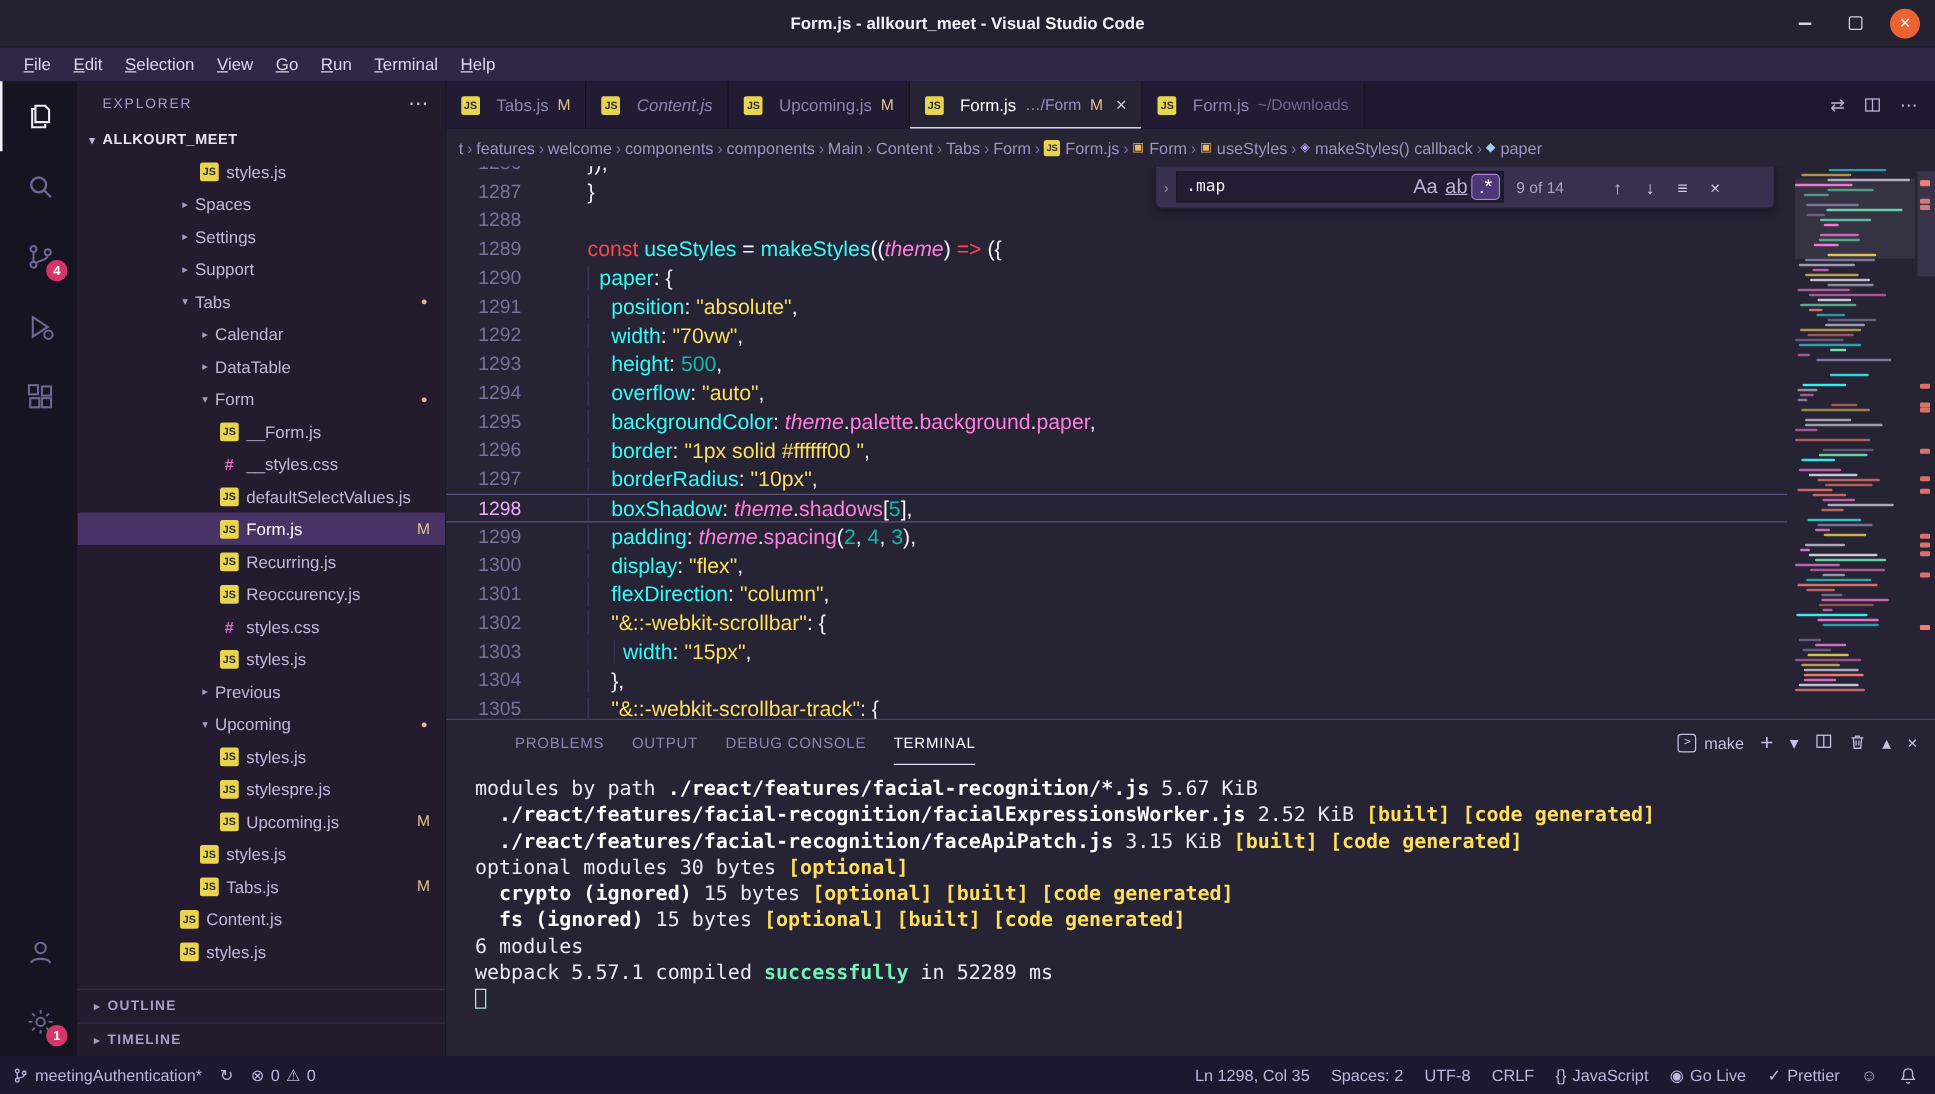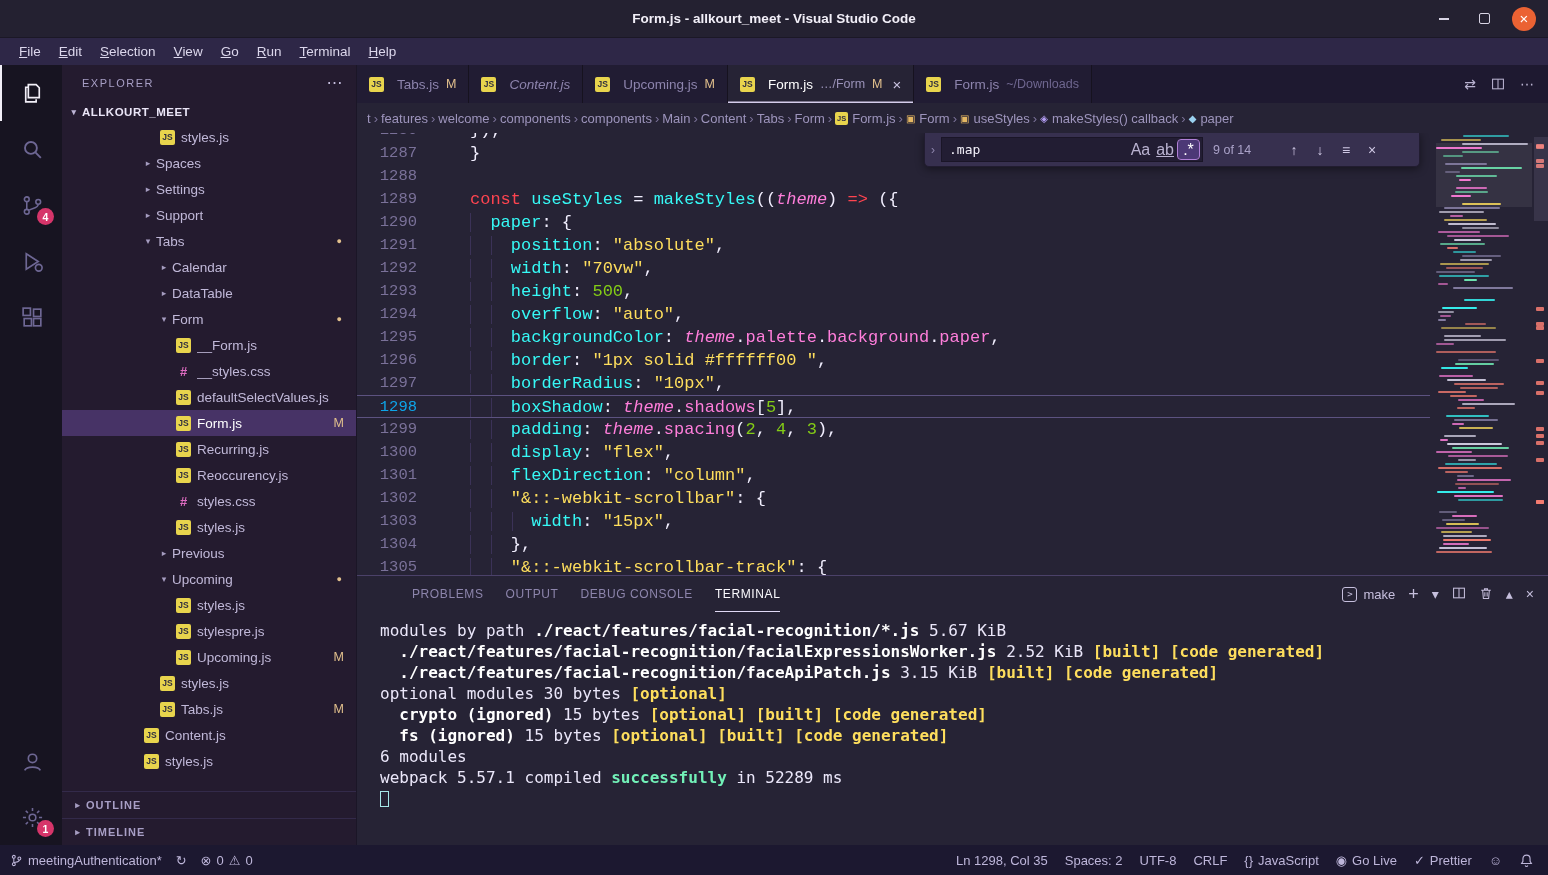--- a/index.html
+++ b/index.html
@@ -66,32 +66,32 @@
 .breadcrumbs{height:30px;flex:none;display:flex;align-items:center;padding-left:10px;font-size:13px;color:#9d94bc;white-space:nowrap;overflow:hidden;}
 .bc-item{display:flex;align-items:center;gap:4px;}
 .bc-sep{margin:0 3px;color:#7b7299;font-size:13px;}
 .bc-ico.symbol{color:#e4b763;font-size:10px;}
 .bc-ico.cube{color:#b39df3;font-size:10px;}
 .bc-ico.property{color:#9ad1f0;font-size:10px;}
 .bc-ico.js{width:13px;height:13px;font-size:7.5px;margin-right:0;}
 
 
 .editor{flex:1;position:relative;min-height:0;overflow:hidden;}
-.code{position:absolute;top:0;left:0;right:118px;bottom:0;font-family:Liberation Mono, monospace;font-size:17px;overflow:hidden;}
+.code{position:absolute;top:0;left:0;right:118px;bottom:0;font-family:Liberation Sans, sans-serif;font-size:17px;overflow:hidden;}
 .code-line{display:flex;height:23px;line-height:23px;}
 .code-line.cur{border-top:1px solid #5c5280;border-bottom:1px solid #5c5280;}
 .ln{width:60px;flex:none;text-align:right;color:#7a7199;font-size:15.5px;}
-.cur .ln{color:#0ea5e9;}
+.cur .ln{color:#f0abfc;}
 .lc{padding-left:53px;white-space:pre;color:#f2efff;}
 .tk-k{color:#fe4450;}
 .tk-f{color:#36f9f6;}
 .tk-t{color:#ff7edb;font-style:italic;}
 .tk-m{color:#ff7edb;}
 .tk-s{color:#fede5d;}
-.tk-n{color:#84cc16;}
+.tk-n{color:#14b8a6;}
 .tk-p{color:#f2efff;}
 .tk-w.indent{background-image:linear-gradient(to right,#3b3257 1px,transparent 1px);background-size:21px 100%;}
 
 
 .find-widget{position:absolute;top:0;right:128px;width:496px;height:34px;background:#37304f;border:1px solid #211c30;border-top:none;border-radius:0 0 5px 5px;display:flex;align-items:center;box-shadow:0 2px 8px rgba(0,0,0,.45);z-index:5;}
 .fw-grip{width:16px;text-align:center;color:#8d85ac;font-size:12px;}
 .fw-input{width:262px;height:25px;background:#221d33;border:1px solid #1a1527;display:flex;align-items:center;padding-left:7px;}
 .fw-query{flex:1;font-family:"DejaVu Sans Mono",monospace;font-size:13px;color:#f4f2fb;}
 .fw-toggles{display:flex;gap:2px;margin-right:3px;}
 .fw-tg{min-width:21px;height:19px;display:flex;align-items:center;justify-content:center;color:#b9b2d0;font-size:16px;border-radius:3px;padding:0 2px;}

